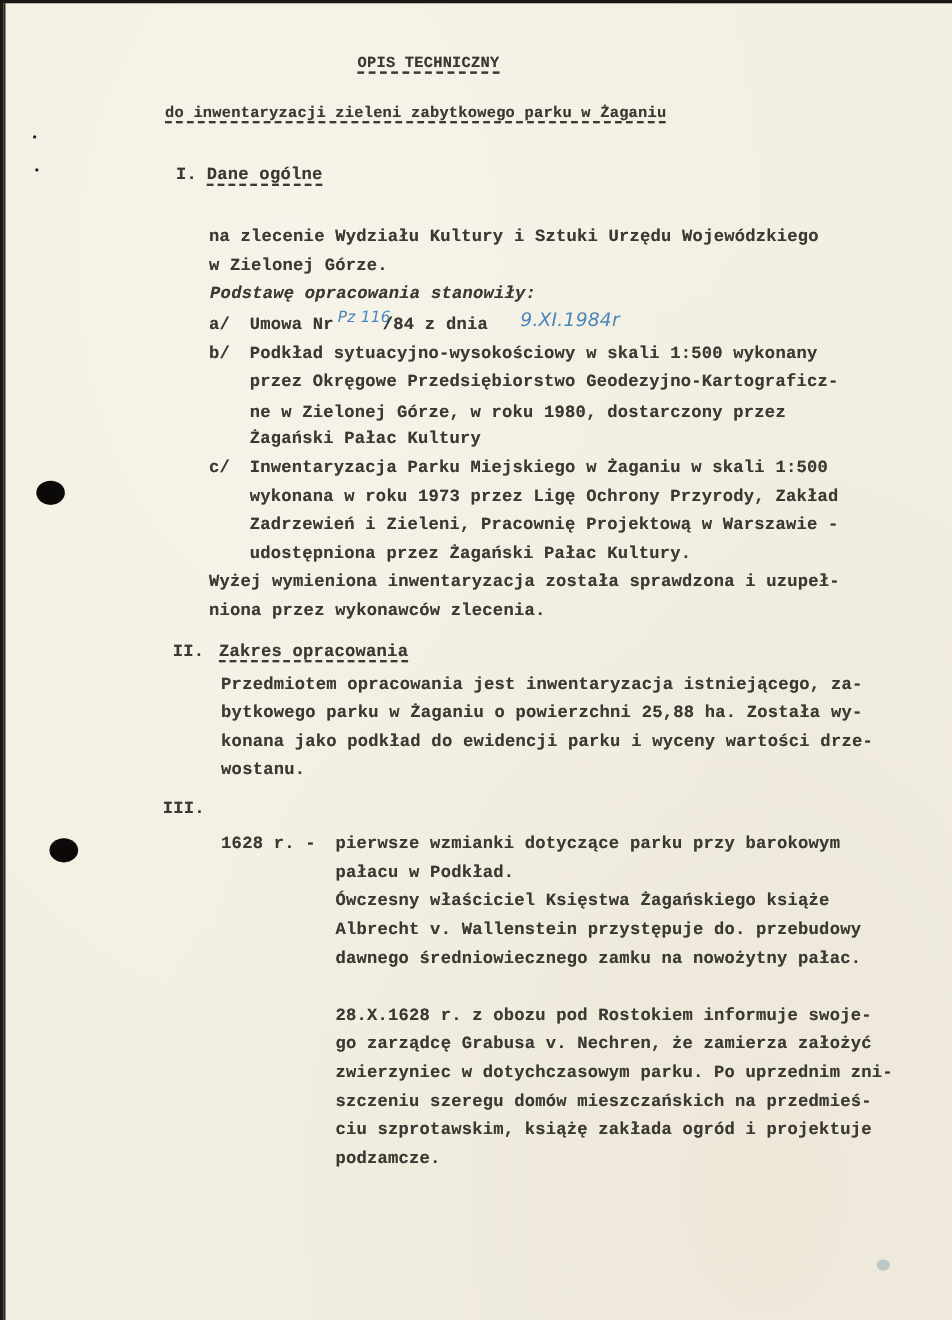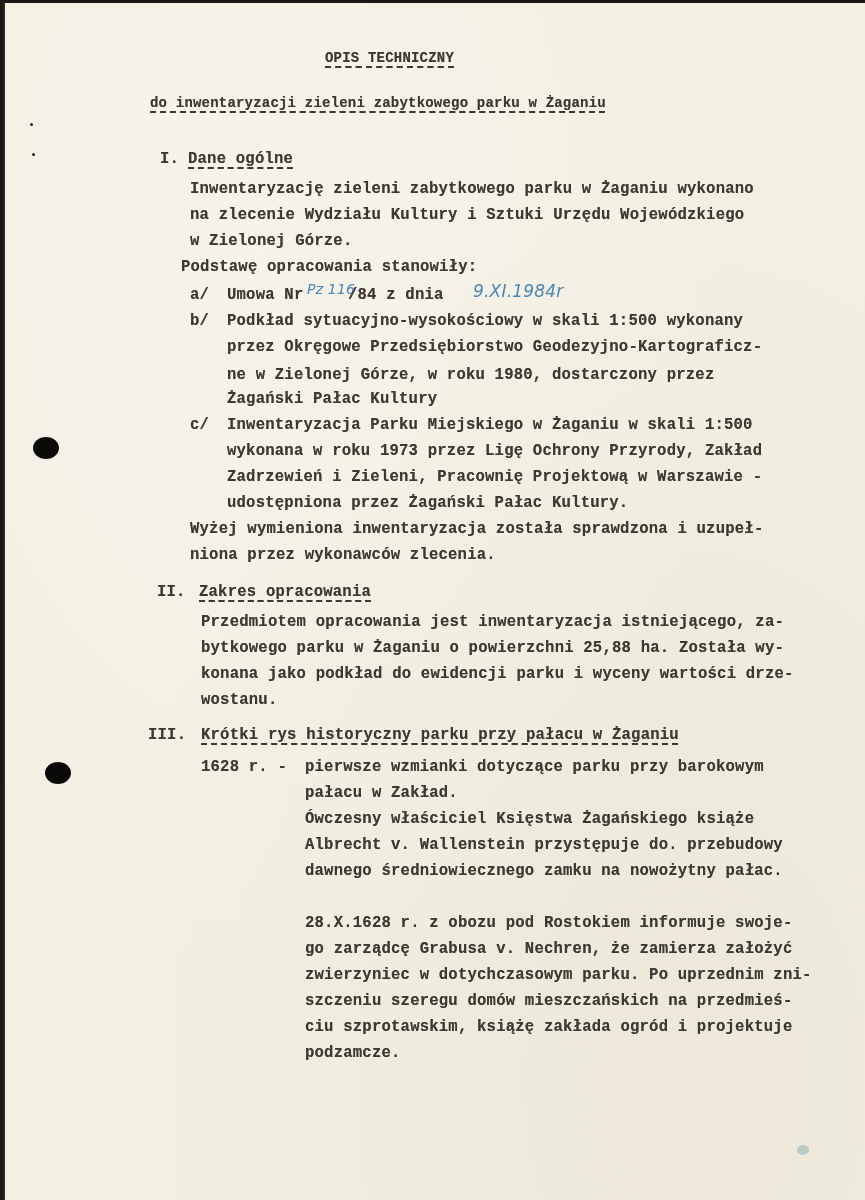--- a/index.html
+++ b/index.html
@@ -45,24 +45,23 @@
   <div class="hole" style="left:28px;top:434px;"></div>
   <div class="hole" style="left:40px;top:759px;"></div>
   <div class="stain" style="left:792px;top:1142px;"></div>
 
   <div class="line title ul" style="left:320px;top:47px;">OPIS TECHNICZNY</div>
   <div class="line title ul" style="left:145px;top:92px;">do inwentaryzacji zieleni zabytkowego parku w Żaganiu</div>
 
   <div class="line" style="left:155px;top:147px;">I.</div>
   <div class="line ul" style="left:183px;top:147px;">Dane ogólne</div>
 
-  <div class="line" style="left:185px;top:177px;">Inwentaryzację zieleni zabytkowego parku w Żaganiu wykonano</div>
   <div class="line" style="left:185px;top:203px;">na zlecenie Wydziału Kultury i Sztuki Urzędu Wojewódzkiego</div>
   <div class="line" style="left:185px;top:229px;">w Zielonej Górze.</div>
-  <div class="line" style="left:176px;top:255px;">Podstawę opracowania stanowiły:</div>
+  <div class="line" style="left:186px;top:255px;font-style:italic;">Podstawę opracowania stanowiły:</div>
 
   <div class="line" style="left:185px;top:283px;">a/</div>
   <div class="line" style="left:222px;top:283px;">Umowa Nr</div>
   <div class="line hand" style="left:302px;top:278px;font-size:14px;">Pz 116</div>
   <div class="line" style="left:343px;top:283px;">/84 z dnia</div>
   <div class="line hand" style="left:468px;top:278px;">9.XI.1984r</div>
 
   <div class="line" style="left:185px;top:309px;">b/</div>
   <div class="line" style="left:222px;top:309px;">Podkład sytuacyjno-wysokościowy w skali 1:500 wykonany</div>
   <div class="line" style="left:222px;top:335px;">przez Okręgowe Przedsiębiorstwo Geodezyjno-Kartograficz-</div>
@@ -80,25 +79,24 @@
 
   <div class="line" style="left:152px;top:580px;">II.</div>
   <div class="line ul" style="left:194px;top:580px;">Zakres opracowania</div>
 
   <div class="line" style="left:196px;top:610px;">Przedmiotem opracowania jest inwentaryzacja istniejącego, za-</div>
   <div class="line" style="left:196px;top:636px;">bytkowego parku w Żaganiu o powierzchni 25,88 ha. Została wy-</div>
   <div class="line" style="left:196px;top:662px;">konana jako podkład do ewidencji parku i wyceny wartości drze-</div>
   <div class="line" style="left:196px;top:688px;">wostanu.</div>
 
   <div class="line" style="left:143px;top:723px;">III.</div>
-  <div class="line ul" style="left:196px;top:723px;">Krótki rys historyczny parku przy pałacu w Żaganiu</div>
 
   <div class="line" style="left:196px;top:755px;">1628 r. -</div>
   <div class="line" style="left:300px;top:755px;">pierwsze wzmianki dotyczące parku przy barokowym</div>
-  <div class="line" style="left:300px;top:781px;">pałacu w Zakład.</div>
+  <div class="line" style="left:300px;top:781px;">pałacu w Podkład.</div>
   <div class="line" style="left:300px;top:807px;">Ówczesny właściciel Księstwa Żagańskiego książe</div>
   <div class="line" style="left:300px;top:833px;">Albrecht v. Wallenstein przystępuje do. przebudowy</div>
   <div class="line" style="left:300px;top:859px;">dawnego średniowiecznego zamku na nowożytny pałac.</div>
   <div class="line" style="left:300px;top:911px;">28.X.1628 r. z obozu pod Rostokiem informuje swoje-</div>
   <div class="line" style="left:300px;top:937px;">go zarządcę Grabusa v. Nechren, że zamierza założyć</div>
   <div class="line" style="left:300px;top:963px;">zwierzyniec w dotychczasowym parku. Po uprzednim zni-</div>
   <div class="line" style="left:300px;top:989px;">szczeniu szeregu domów mieszczańskich na przedmieś-</div>
   <div class="line" style="left:300px;top:1015px;">ciu szprotawskim, książę zakłada ogród i projektuje</div>
   <div class="line" style="left:300px;top:1041px;">podzamcze.</div>
 </div>

